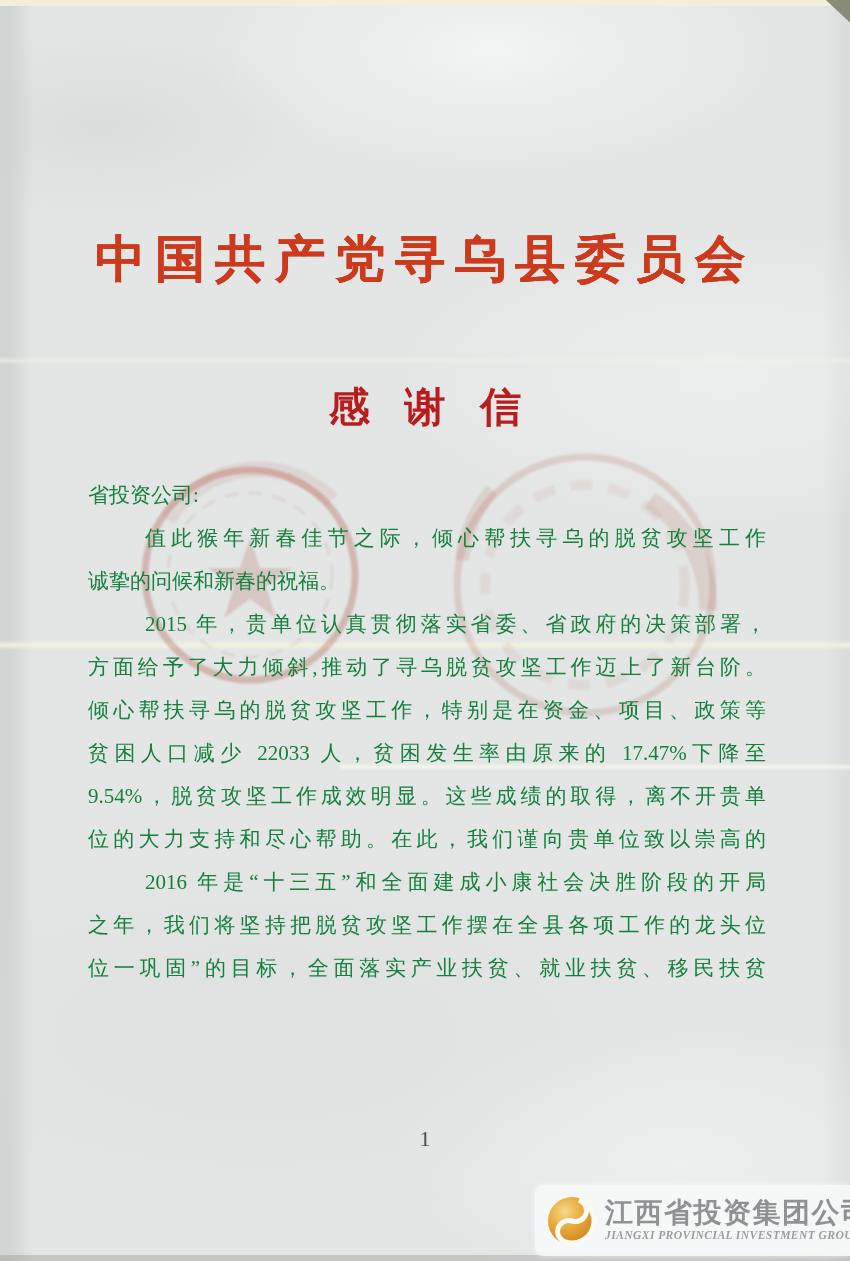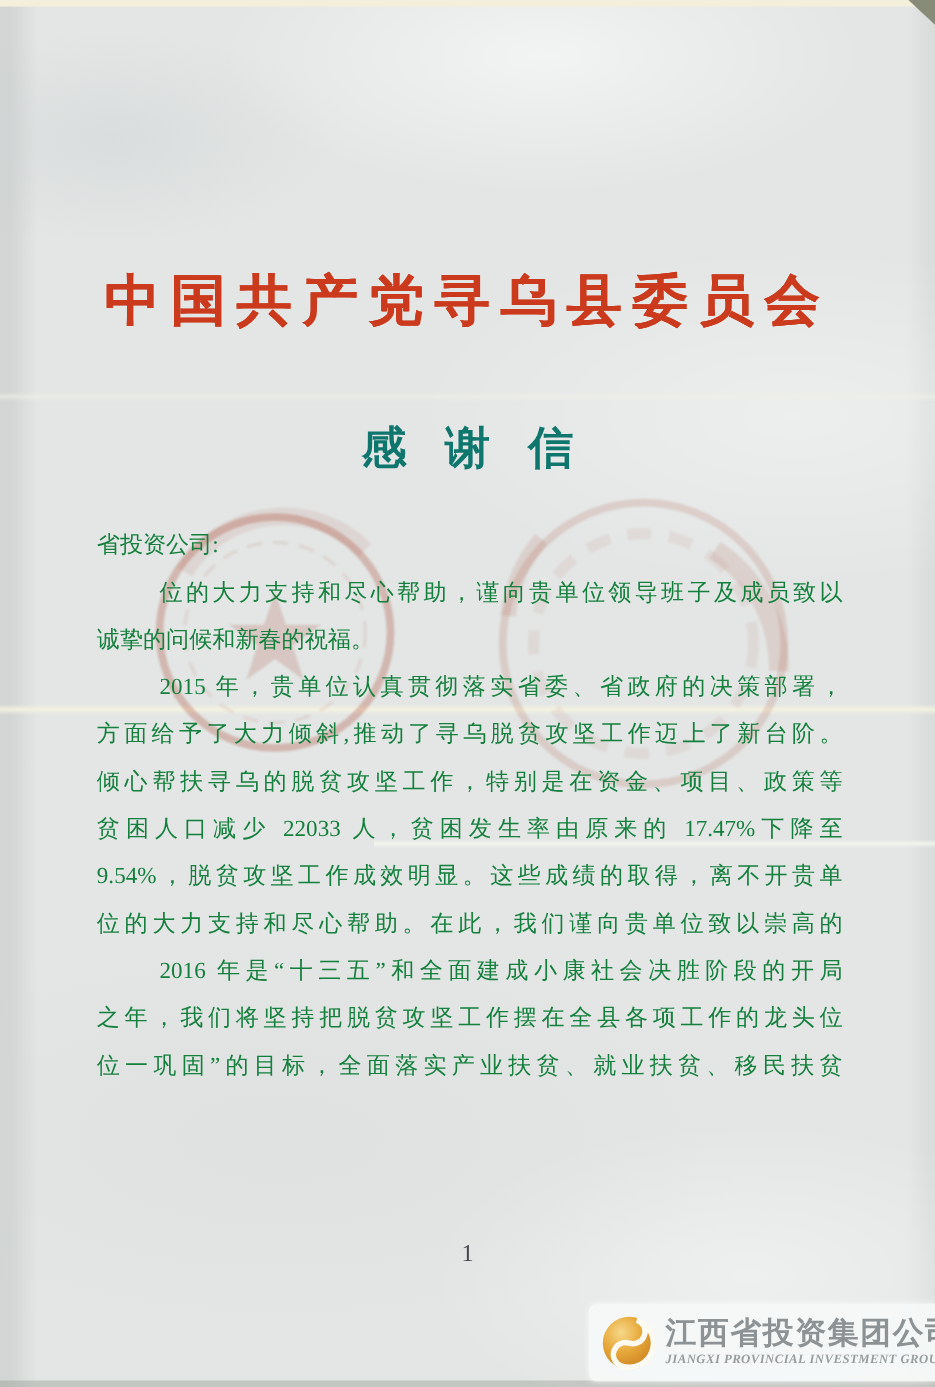--- a/index.html
+++ b/index.html
@@ -32,25 +32,24 @@
   .bottom-strip{position:absolute;left:0;bottom:0;width:100%;height:6px;background:rgba(148,153,142,.4);}
 
   .seal-layer{position:absolute;inset:0;pointer-events:none;mix-blend-mode:multiply;filter:blur(1.1px);}
 
   .org-header{
     position:absolute;left:0;top:226px;width:100%;
     text-align:center;font-size:50px;font-weight:900;
     color:#cb3a1d;letter-spacing:10px;
     text-shadow:.6px 0 0 #cb3a1d,0 .4px 0 #cb3a1d;
     white-space:nowrap;
-    margin-top:14px;
   }
   .doc-title{
     position:absolute;left:0;top:380px;width:100%;
-    text-align:center;font-size:41px;font-weight:700;color:#0f766e;
+    text-align:center;font-size:41px;font-weight:700;color:#b91c1c;
     letter-spacing:.85em;text-indent:.85em;white-space:nowrap;
   }
   .body-text{
     position:absolute;left:88px;top:474px;width:678px;
     font-size:21px;color:#15803d;
   }
   .bl{height:43px;line-height:43px;white-space:nowrap;}
   .bl.just{white-space:normal;text-align:justify;text-align-last:justify;}
   .bl.indent{padding-left:57px;}
   .page-number{
@@ -102,21 +101,21 @@
       <path d="M462 560 a128 128 0 0 1 30 -70" stroke-width="14" opacity="0.14"></path>
     </g>
   </svg>
 
   <div class="org-header">中国共产党寻乌县委员会</div>
 
   <div class="doc-title">感谢信</div>
 
   <div class="body-text">
     <div class="bl">省投资公司:</div>
-    <div class="bl indent just">位的大力支持和尽心帮助，谨向贵单位领导班子及成员致以</div>
+    <div class="bl indent just">值此猴年新春佳节之际，倾心帮扶寻乌的脱贫攻坚工作</div>
     <div class="bl">诚挚的问候和新春的祝福。</div>
     <div class="bl indent just">2015 年，贵单位认真贯彻落实省委、省政府的决策部署，</div>
     <div class="bl just">方面给予了大力倾斜,推动了寻乌脱贫攻坚工作迈上了新台阶。</div>
     <div class="bl just">倾心帮扶寻乌的脱贫攻坚工作，特别是在资金、项目、政策等</div>
     <div class="bl just">贫困人口减少 22033 人，贫困发生率由原来的 17.47%下降至</div>
     <div class="bl just">9.54%，脱贫攻坚工作成效明显。这些成绩的取得，离不开贵单</div>
     <div class="bl just">位的大力支持和尽心帮助。在此，我们谨向贵单位致以崇高的</div>
     <div class="bl indent just">2016 年是“十三五”和全面建成小康社会决胜阶段的开局</div>
     <div class="bl just">之年，我们将坚持把脱贫攻坚工作摆在全县各项工作的龙头位</div>
     <div class="bl just">位一巩固”的目标，全面落实产业扶贫、就业扶贫、移民扶贫</div>

